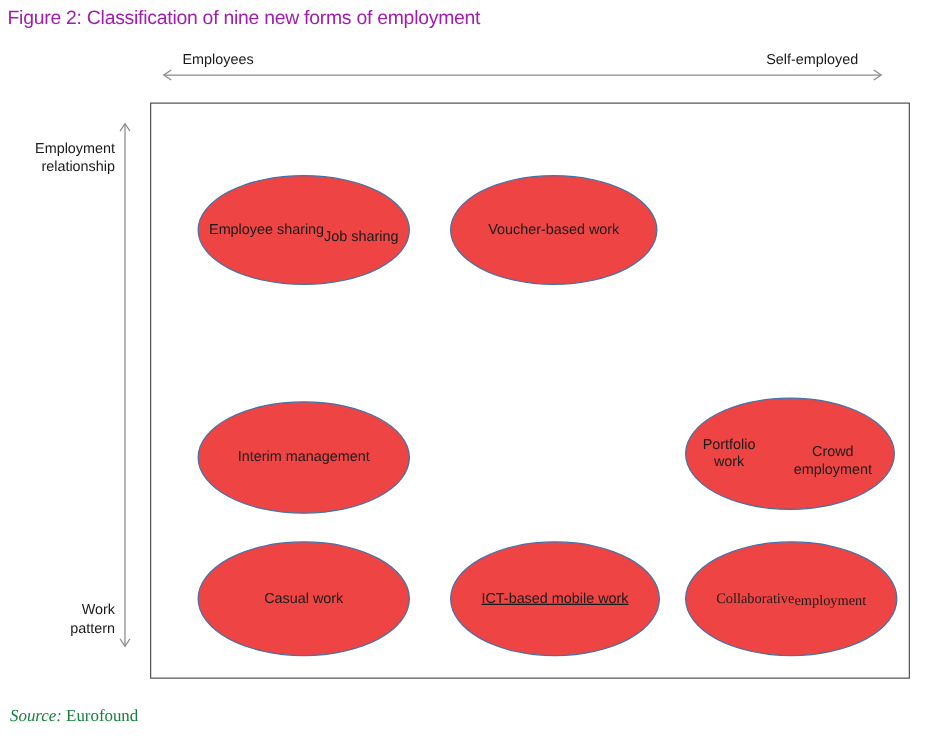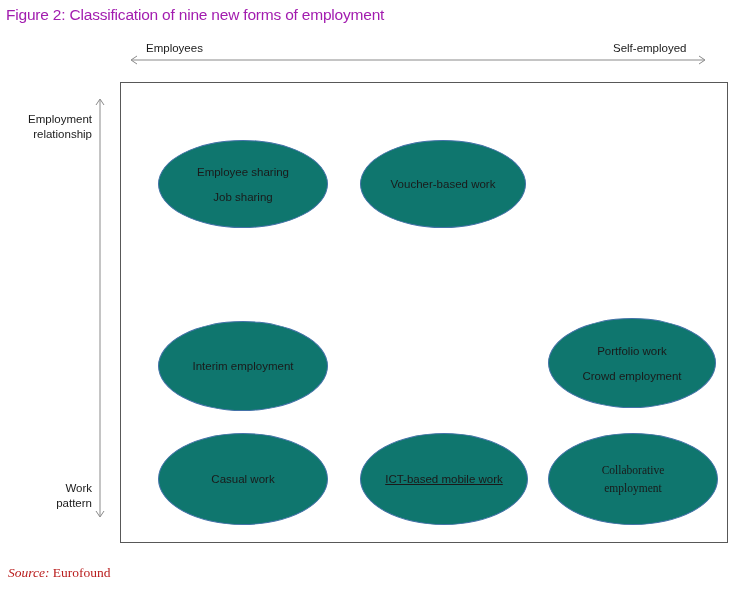--- a/index.html
+++ b/index.html
@@ -78,42 +78,42 @@
     border: 1.4px solid #585858;
     background: #ffffff;
     box-sizing: border-box;
   }
 
   
   .bubble {
     position: absolute;
     border: 1.3px solid #4472a8;
     border-radius: 50%;
-    background: #0f766e;
+    background: #ef4444;
     box-sizing: border-box;
     display: flex;
-    flex-direction: column;
+    flex-direction: row;
     align-items: center;
     justify-content: center;
     text-align: center;
     font-size: 11.5px;
     line-height: 14px;
     color: #1a1a1a;
   }
   .bubble .line + .line { margin-top: 11px; }
   .bubble.tight .line + .line { margin-top: 4px; }
 
   
   .source {
     position: absolute;
     left: 8px;
     top: 565px;
     font-family: "Liberation Serif", serif;
     font-size: 13.5px;
-    color: #b91c1c;
+    color: #15803d;
     white-space: nowrap;
   }
   .source .lead { font-style: italic; }
 </style>
 </head>
 <body>
 
 <div class="fig-title">Figure 2: Classification of nine new forms of employment</div>
 
 <div class="axis-top-label left">Employees</div>
@@ -144,21 +144,21 @@
 
 <div id="bubble-layer">
     <div class="bubble" style="left: 158px; top: 140px; width: 170px; height: 88px; border-color: rgb(68, 114, 168);">
       <div class="line">Employee sharing</div>
       <div class="line">Job sharing</div>
     </div>
     <div class="bubble" style="left: 360px; top: 140px; width: 166px; height: 88px; border-color: rgb(68, 114, 168);">
       <div class="line">Voucher-based work</div>
     </div>
     <div class="bubble" style="left: 158px; top: 321px; width: 170px; height: 90px; border-color: rgb(68, 114, 168);">
-      <div class="line">Interim employment</div>
+      <div class="line">Interim management</div>
     </div>
     <div class="bubble" style="left: 548px; top: 318px; width: 168px; height: 90px; border-color: rgb(68, 114, 168);">
       <div class="line">Portfolio work</div>
       <div class="line">Crowd employment</div>
     </div>
     <div class="bubble" style="left: 158px; top: 433px; width: 170px; height: 92px; border-color: rgb(68, 114, 168);">
       <div class="line">Casual work</div>
     </div>
     <div class="bubble" style="left: 360px; top: 433px; width: 168px; height: 92px; border-color: rgb(68, 114, 168); text-decoration: underline;">
       <div class="line">ICT-based mobile work</div>

